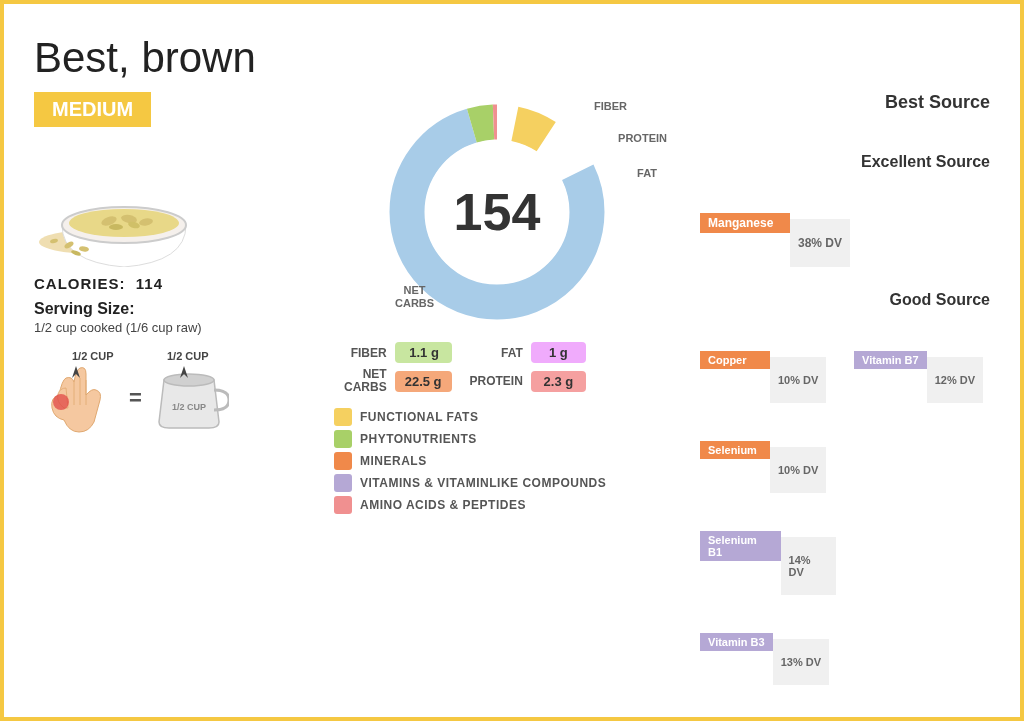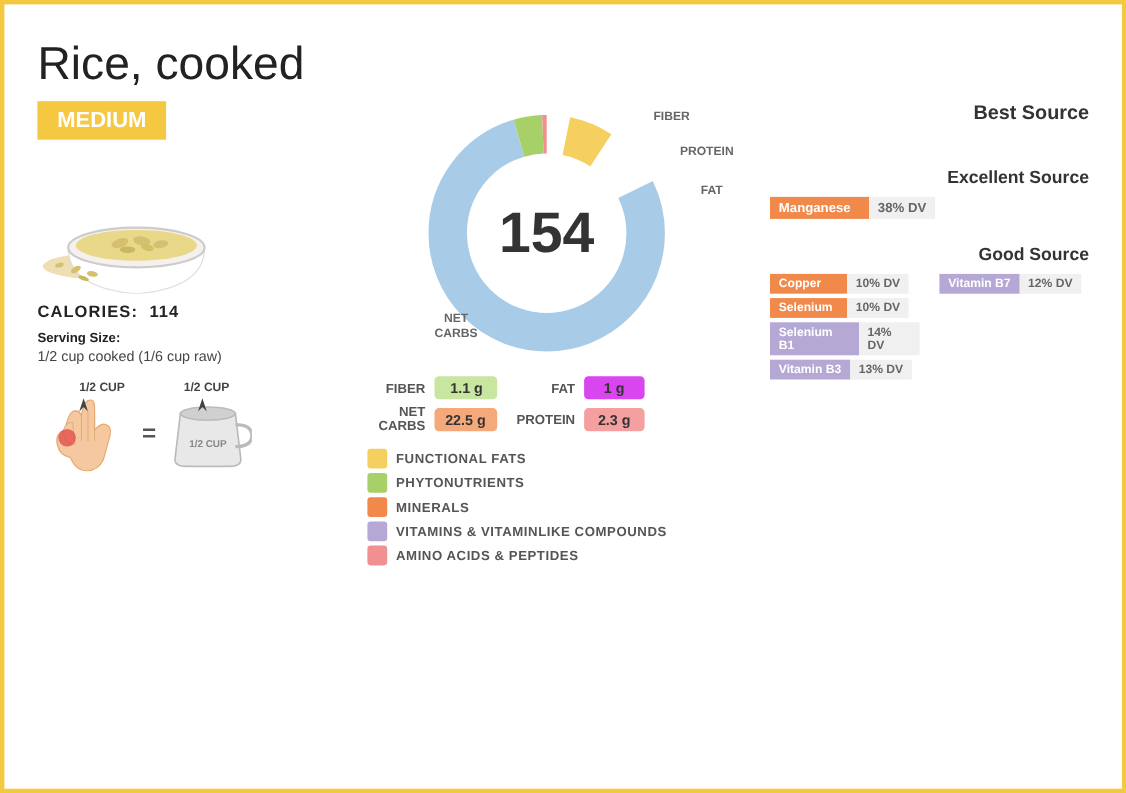--- a/index.html
+++ b/index.html
@@ -63,21 +63,21 @@
 
     .calories-label {
       font-size: 15px;
       font-weight: bold;
       color: #222;
       margin-bottom: 8px;
       letter-spacing: 1px;
     }
 
     .serving-size-title {
-      font-size: 12px;
+      font-size: 16px;
       font-weight: bold;
       color: #222;
       margin-bottom: 2px;
     }
     .serving-size-sub {
       font-size: 13px;
       color: #444;
       margin-bottom: 10px;
     }
 
@@ -162,21 +162,21 @@
     .macro-value {
       padding: 3px 10px;
       border-radius: 4px;
       font-size: 13px;
       font-weight: bold;
       color: #333;
       min-width: 55px;
       text-align: center;
     }
     .macro-green { background: #c8e6a0; padding-left: 12px; }
-    .macro-yellow { background: #d946ef; }
+    .macro-yellow { background: #f0abfc; }
     .macro-orange { background: #f5a87a; }
     .macro-pink { background: #f5a0a0; }
 
     
     .legend-area {
       margin-top: 14px;
       margin-left: 20px;
     }
     .legend-item {
       display: flex;
@@ -231,23 +231,24 @@
       font-size: 12px;
       font-weight: bold;
       color: #fff;
       padding: 3px 8px;
       min-width: 90px;
     }
     .nutrient-pct {
       font-size: 12px;
       font-weight: bold;
       color: #666;
-      padding: 3px 8px;
+      padding: 17px 8px;
       background: #f0f0f0;
       min-width: 55px;
+      margin-top: 40px;
     }
 
     .good-source-title {
       font-size: 16px;
       font-weight: bold;
       color: #333;
       text-align: right;
       margin-top: 20px;
       margin-bottom: 8px;
     }
@@ -261,21 +262,21 @@
       width: 220px;
       height: 90px;
       margin-top: 5px;
     }
   </style>
 </head>
 <body>
 
 <div class="page">
 
-  <h1 class="title">Rice, cooked</h1>
+  <h1 class="title">Best, brown</h1>
 
   <div class="main-layout">
 
     <div class="left-col">
       <div class="medium-badge">MEDIUM</div>
 
       <div class="food-image-area">
         <svg width="200" height="130" viewBox="0 0 200 130">
 
           <ellipse cx="60" cy="105" rx="55" ry="12" fill="#e8d090" opacity="0.7"></ellipse>

